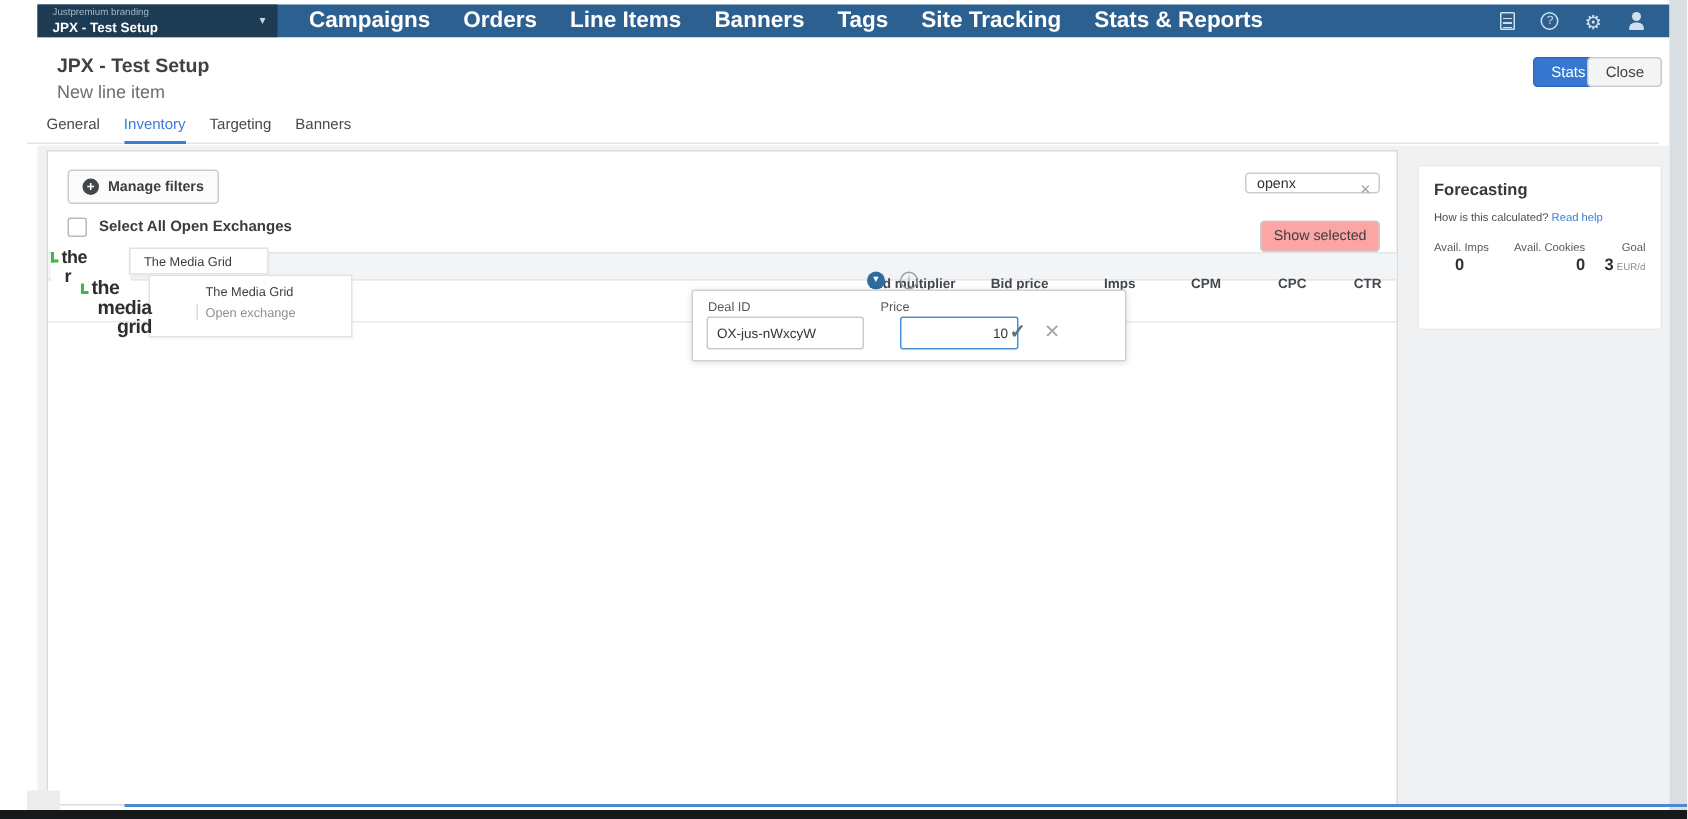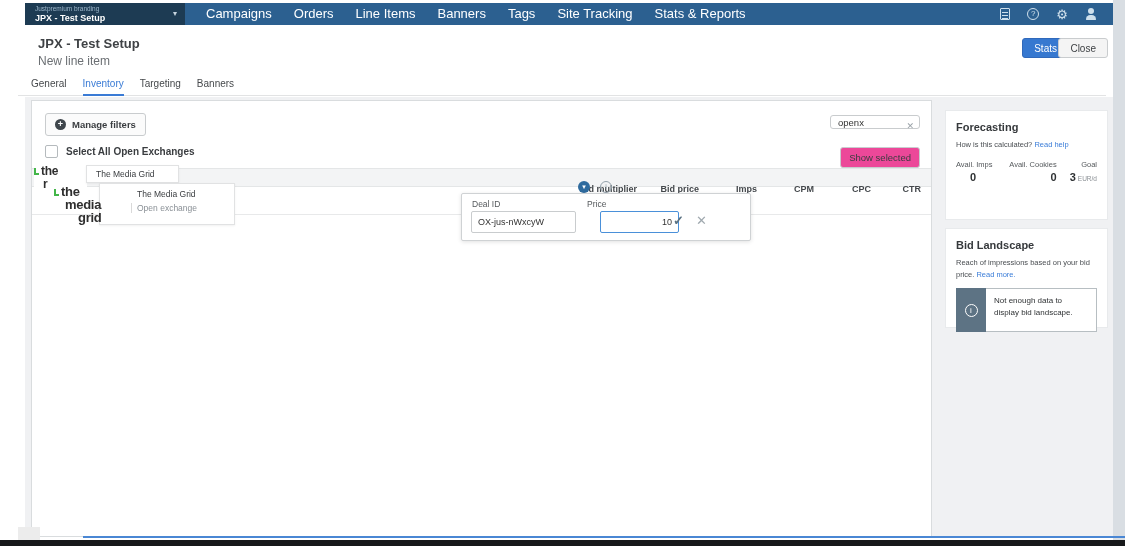--- a/index.html
+++ b/index.html
@@ -6,21 +6,21 @@
   body { background:#fff; }
   .screen { position:relative; width:1125px; height:546px; background:#ffffff; overflow:hidden; }
 
   
   .topnav { position:absolute; left:25px; top:3px; width:1088px; height:22px; background:#2c6090; display:flex; align-items:stretch; }
   .acct { position:relative; width:160px; background:#1d3b53; padding:2px 20px 2px 10px; cursor:pointer; }
   .acct-brand { display:block; font-size:6.5px; color:#9db7cb; line-height:8px; }
   .acct-name { display:block; font-size:9px; font-weight:bold; color:#ffffff; line-height:10px; }
   .acct-chevron { position:absolute; right:8px; top:6px; font-size:8px; color:#c6d4df; }
   .nav-items { display:flex; align-items:center; margin-left:10px; }
-  .nav-item { padding:0 11px; line-height:22px; font-size:13px; font-weight:normal; color:#ffffff; cursor:pointer; white-space:nowrap; }
+  .nav-item { padding:0 11px; line-height:22px; font-size:15px; font-weight:bold; color:#ffffff; cursor:pointer; white-space:nowrap; }
   .nav-icons { margin-left:auto; display:flex; align-items:center; gap:17px; padding-right:16px; }
   .ni { color:#cfe0ec; cursor:pointer; display:flex; align-items:center; justify-content:center; }
   .icon-notes { width:10px; height:12px; border:1px solid #cfe0ec; border-radius:1px;
     background:repeating-linear-gradient(to bottom, transparent 0 2px, #cfe0ec 2px 3px); background-size:6px 100%; background-position:1px 1px; background-repeat:repeat-y; }
   .icon-help { width:12px; height:12px; border:1px solid #cfe0ec; border-radius:50%; font-size:8px; line-height:10px; text-align:center; }
   .icon-gear { font-size:13px; line-height:13px; }
   .icon-user { position:relative; width:12px; height:12px; }
   .icon-user .head { position:absolute; left:3px; top:0; width:6px; height:6px; border-radius:50%; background:#cfe0ec; }
   .icon-user .body { position:absolute; left:1px; top:7px; width:10px; height:5px; border-radius:5px 5px 1px 1px; background:#cfe0ec; }
 
@@ -46,21 +46,21 @@
   .icon-plus-circle { width:11px; height:11px; border-radius:50%; background:#3f464c; color:#fff; font-size:9px; line-height:11px; text-align:center; font-weight:bold; }
 
   .search-box { position:absolute; right:11px; top:14px; width:90px; height:14px; border:1px solid #c9ccce; border-radius:3px; background:#fff; }
   .search-box input { position:absolute; left:0; top:0; width:100%; height:100%; border:none; outline:none; background:transparent; font-size:9.5px; color:#333; padding:0 18px 0 7px; }
   .icon-clear { position:absolute; right:5px; top:5px; font-size:9px; color:#9aa2a8; cursor:pointer; line-height:10px; }
 
   .cb-row { position:absolute; left:13px; top:44px; display:flex; align-items:center; gap:8px; cursor:pointer; }
   .cb { width:13px; height:13px; border:1px solid #b5babd; border-radius:2px; background:#fff; }
   .cb-label { font-size:10px; font-weight:bold; color:#3a3d40; }
 
-  .btn-show { position:absolute; right:11px; top:46px; height:21px; display:flex; align-items:center; padding:0 8px; background:#ec4899; border:1px solid #c9ccce; border-radius:3px; font-size:9.5px; color:#3a3d40; cursor:pointer; }
+  .btn-show { position:absolute; right:11px; top:46px; height:21px; display:flex; align-items:center; padding:0 8px; background:#fca5a5; border:1px solid #c9ccce; border-radius:3px; font-size:9.5px; color:#3a3d40; cursor:pointer; }
 
   .thead { position:absolute; left:0; right:0; top:67px; height:19px; background:#f3f4f5; border-top:1px solid #e4e6e7; border-bottom:1px solid #e4e6e7; }
   .thead-cols { position:absolute; right:10px; top:8px; height:100%; display:flex; align-items:flex-end; }
   .th { font-size:9px; font-weight:bold; color:#44484c; text-align:right; }
   .th1{width:80px}.th2{width:62px}.th3{width:58px}.th4{width:57px}.th5{width:57px}.th6{width:50px}
 
   .circle-ic { position:absolute; width:12px; height:12px; border-radius:50%; text-align:center; cursor:pointer; }
   .ic-expand { left:546px; top:80px; background:#2f6b9e; color:#fff; font-size:7px; line-height:12px; }
   .ic-info { left:568px; top:80px; border:1px solid #93a1ab; color:#93a1ab; font-size:7px; line-height:10px; }
 
@@ -243,32 +243,19 @@
         <div class="lbl">Avail. Cookies</div>
         <div class="val">0</div>
       </div>
       <div class="fc-cell fc-c3">
         <div class="lbl">Goal</div>
         <div class="val"><span>3</span><span class="goal-unit">EUR/d</span></div>
       </div>
     </div>
   </div>
 
-  <div class="card card-bid">
-    <div class="card-title">Bid Landscape</div>
-    <div class="bl-desc">
-      <span>Reach of impressions based on your bid price.</span>
-      <span class="lnk">Read more.</span>
-    </div>
-    <div class="bl-alert">
-      <div class="bl-alert-left">
-        <span class="icon-info-circle">i</span>
-      </div>
-      <div class="bl-alert-right">Not enough data to display bid landscape.</div>
-    </div>
-  </div>
 
   <div class="right-strip"></div>
   <div class="gray-block"></div>
   <div class="blue-line"></div>
   <div class="bottom-bar"></div>
 
 </div>
 
 </body></html>

